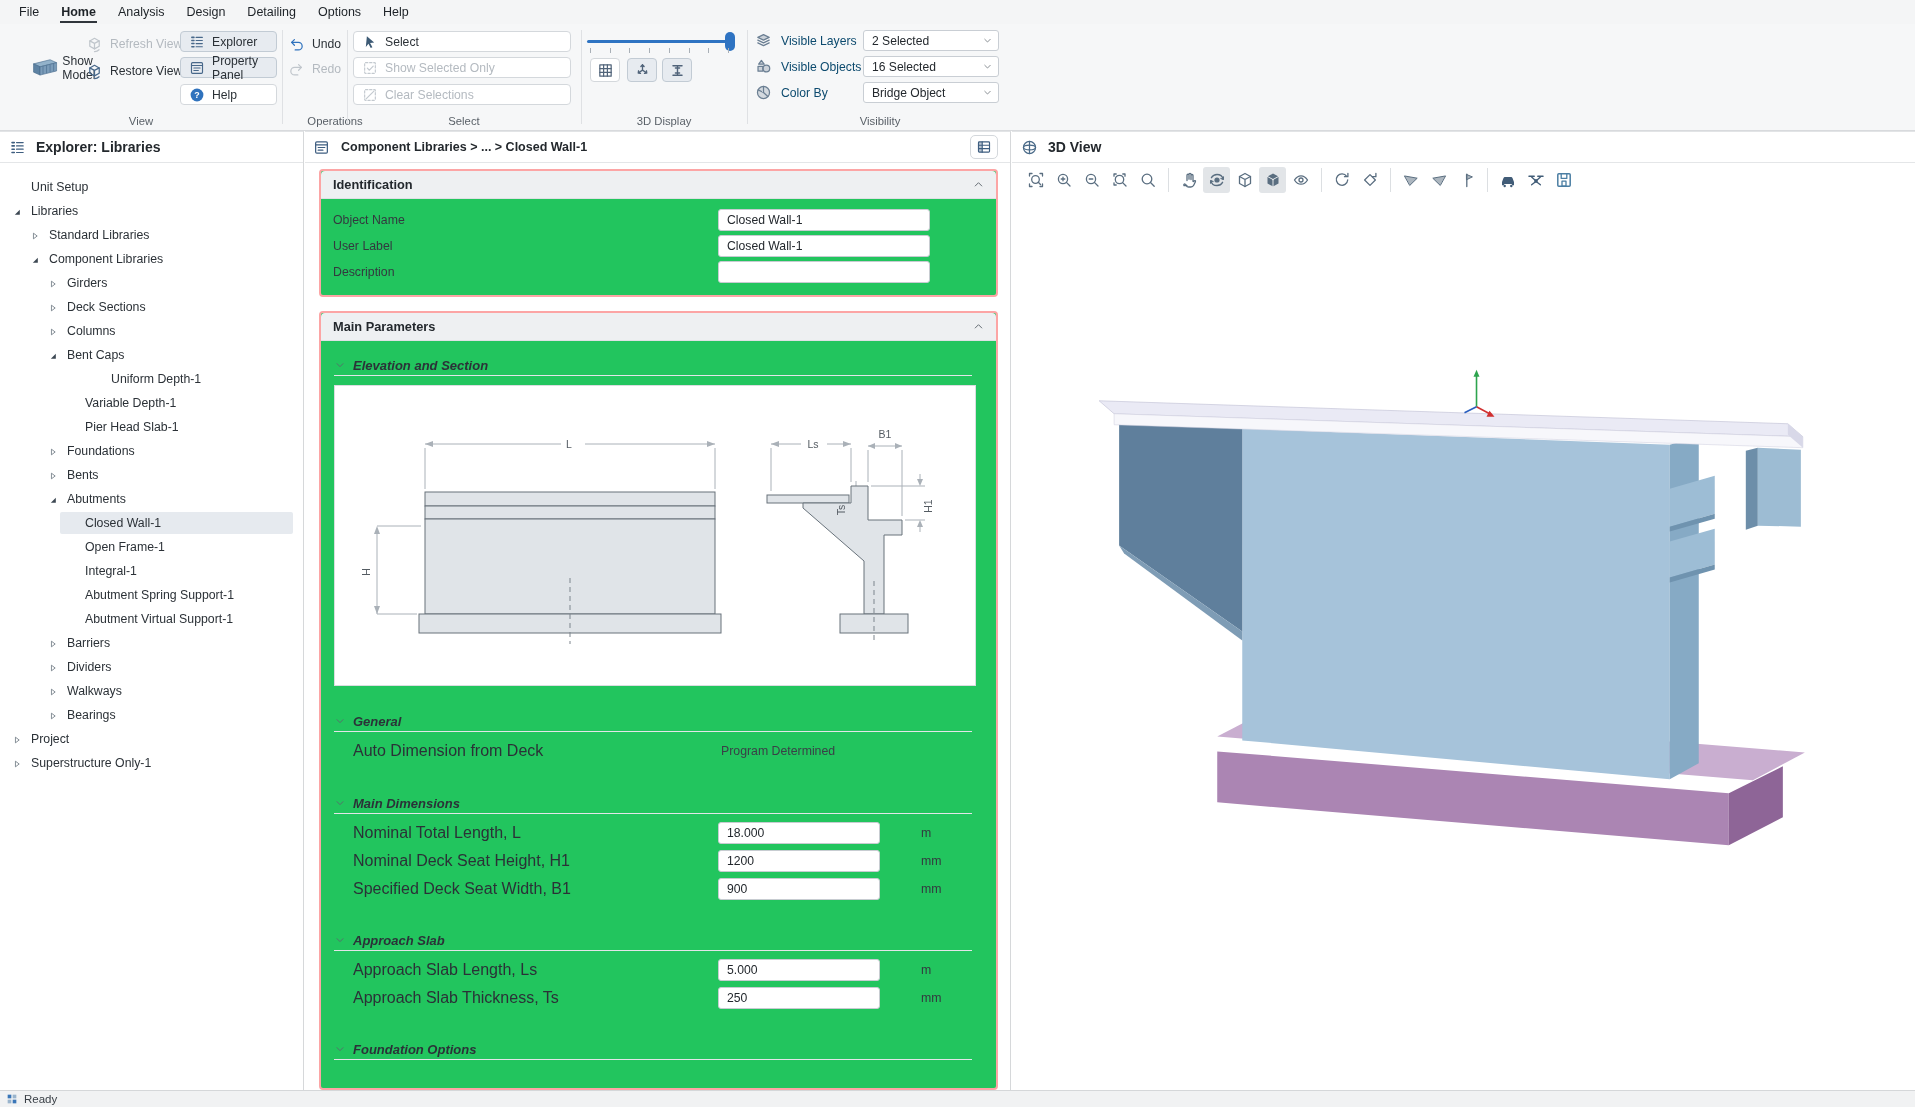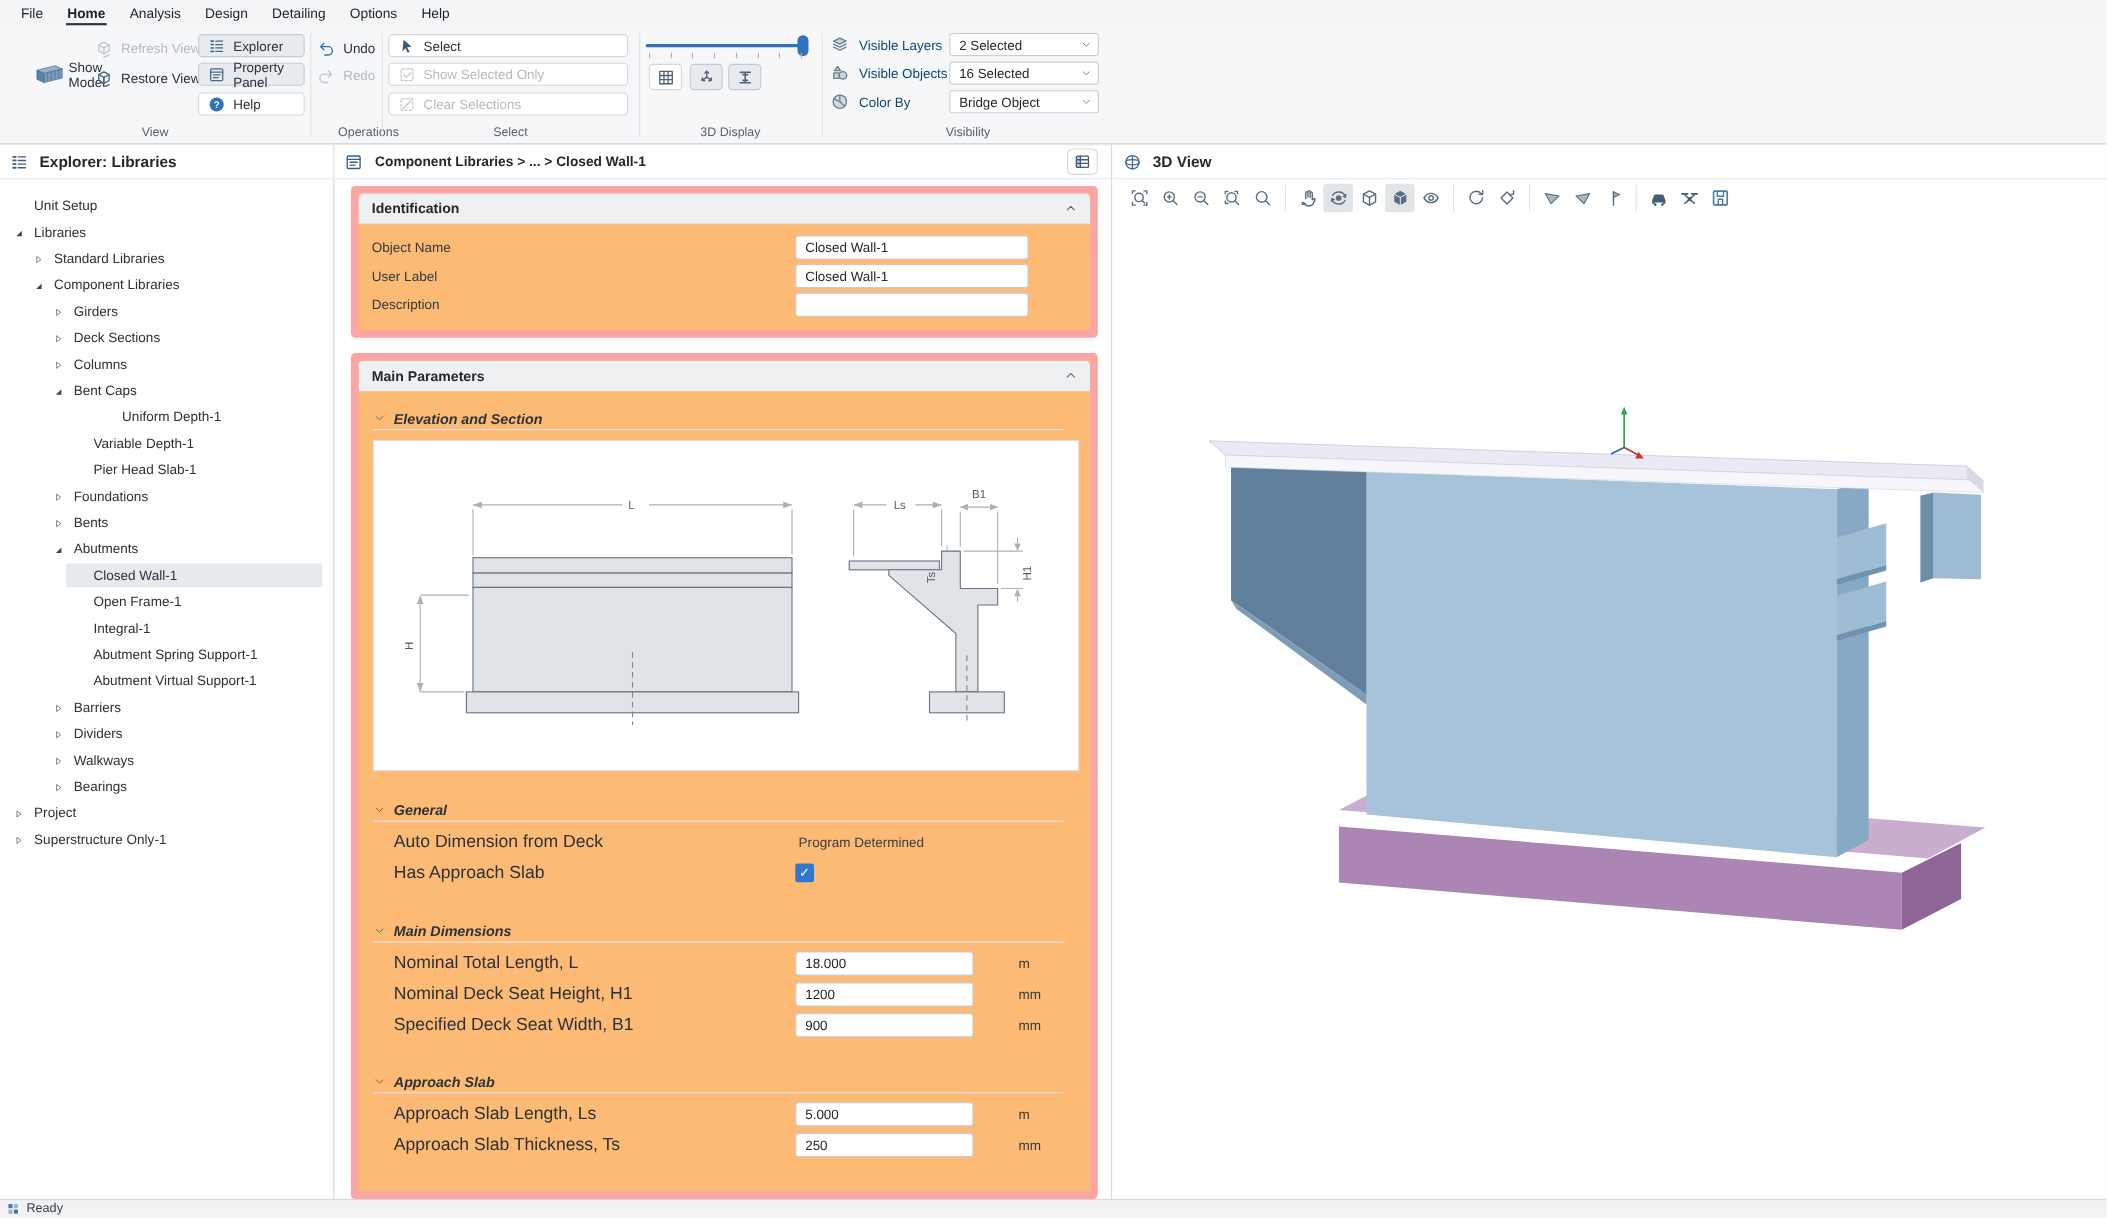--- a/index.html
+++ b/index.html
@@ -65,21 +65,21 @@
   .tree-row .tlabel { position:relative; white-space:nowrap; }
 
   
   .props { position:absolute; left:305px; top:0; bottom:0; width:706px; background:#fff; border-right:1px solid #d6d8da; border-top:1px solid #e2e4e6; display:flex; flex-direction:column; }
   .crumb { height:31px; border-bottom:1px solid #e4e6e8; display:flex; align-items:center; position:relative; flex:0 0 auto; }
   .crumb .ric { width:17px; height:17px; color:#3e5e80; margin-left:8px; }
   .crumb .ctext { font-size:12.5px; font-weight:bold; color:#23282d; margin-left:11px; }
   .crumb-btn { position:absolute; right:12px; top:3px; width:28px; height:24px; border:1px solid #d4d8dc; border-radius:5px; background:#fff; display:flex; align-items:center; justify-content:center; color:#46688c; cursor:pointer; }
   .crumb-btn .ric { width:16px; height:16px; margin:0; }
   .prop-scroll { flex:1; overflow:hidden; padding:6px 12px 0 14px; display:flex; flex-direction:column; }
-  .card { border:7px solid #fca5a5; border-radius:4px; background:#fdba74; }
+  .card { border:2px solid #fca5a5; border-radius:4px; background:#22c55e; }
   .card-hdr { height:28px; background:#eef0f2; border-bottom:1px solid #dee1e4; border-radius:4px 4px 0 0; display:flex; align-items:center; position:relative; }
   .card-hdr .ctitle { font-size:12.8px; font-weight:bold; color:#23282d; margin-left:12px; }
   .card-hdr .chev { position:absolute; right:11px; width:13px; height:13px; color:#5c646c; cursor:pointer; }
   .card-mp { margin-top:14px; flex:1; overflow:hidden; }
   .frow { position:relative; height:26px; display:flex; align-items:center; }
   .frow .flabel { font-size:12.3px; color:#33393f; margin-left:12px; }
   .fin { position:absolute; left:397px; top:2px; width:212px; height:22px; border:1px solid #c7ccd1; border-radius:3px; font-family:"Liberation Sans",sans-serif; font-size:12.2px; color:#23282d; padding:0 8px; background:#fff; outline:none; }
   .sub-hdr { margin:0 24px 0 13px; height:21px; border-bottom:1px solid #e3e5e8; display:flex; align-items:center; }
   .sub-hdr .chev { width:12px; height:12px; color:#5c646c; flex:0 0 auto; cursor:pointer; }
   .sub-hdr .stitle { font-size:13px; font-weight:bold; font-style:italic; color:#2b3238; margin-left:7px; }
@@ -641,24 +641,20 @@
                   <path d="M4.5 7l4.5 4.5L13.5 7"></path>
                 </svg>
               </span>
             <span class="stitle">General</span>
           </div>
           <div style="margin-top:5px">
             <div class="prow">
               <span class="flabel">Auto Dimension from Deck</span>
               <span class="ftext">Program Determined</span>
             </div>
-            <div class="prow">
-              <span class="flabel">Has Approach Slab</span>
-              <span class="checkbox">✓</span>
-            </div>
           </div>
 
           <div class="sub-hdr" style="margin-top:28px">
             <span class="chev ric">
                 <svg viewBox="0 0 18 18" fill="none" stroke="currentColor" stroke-width="1.3" stroke-linecap="round" stroke-linejoin="round">
                   <path d="M4.5 7l4.5 4.5L13.5 7"></path>
                 </svg>
               </span>
             <span class="stitle">Main Dimensions</span>
           </div>

